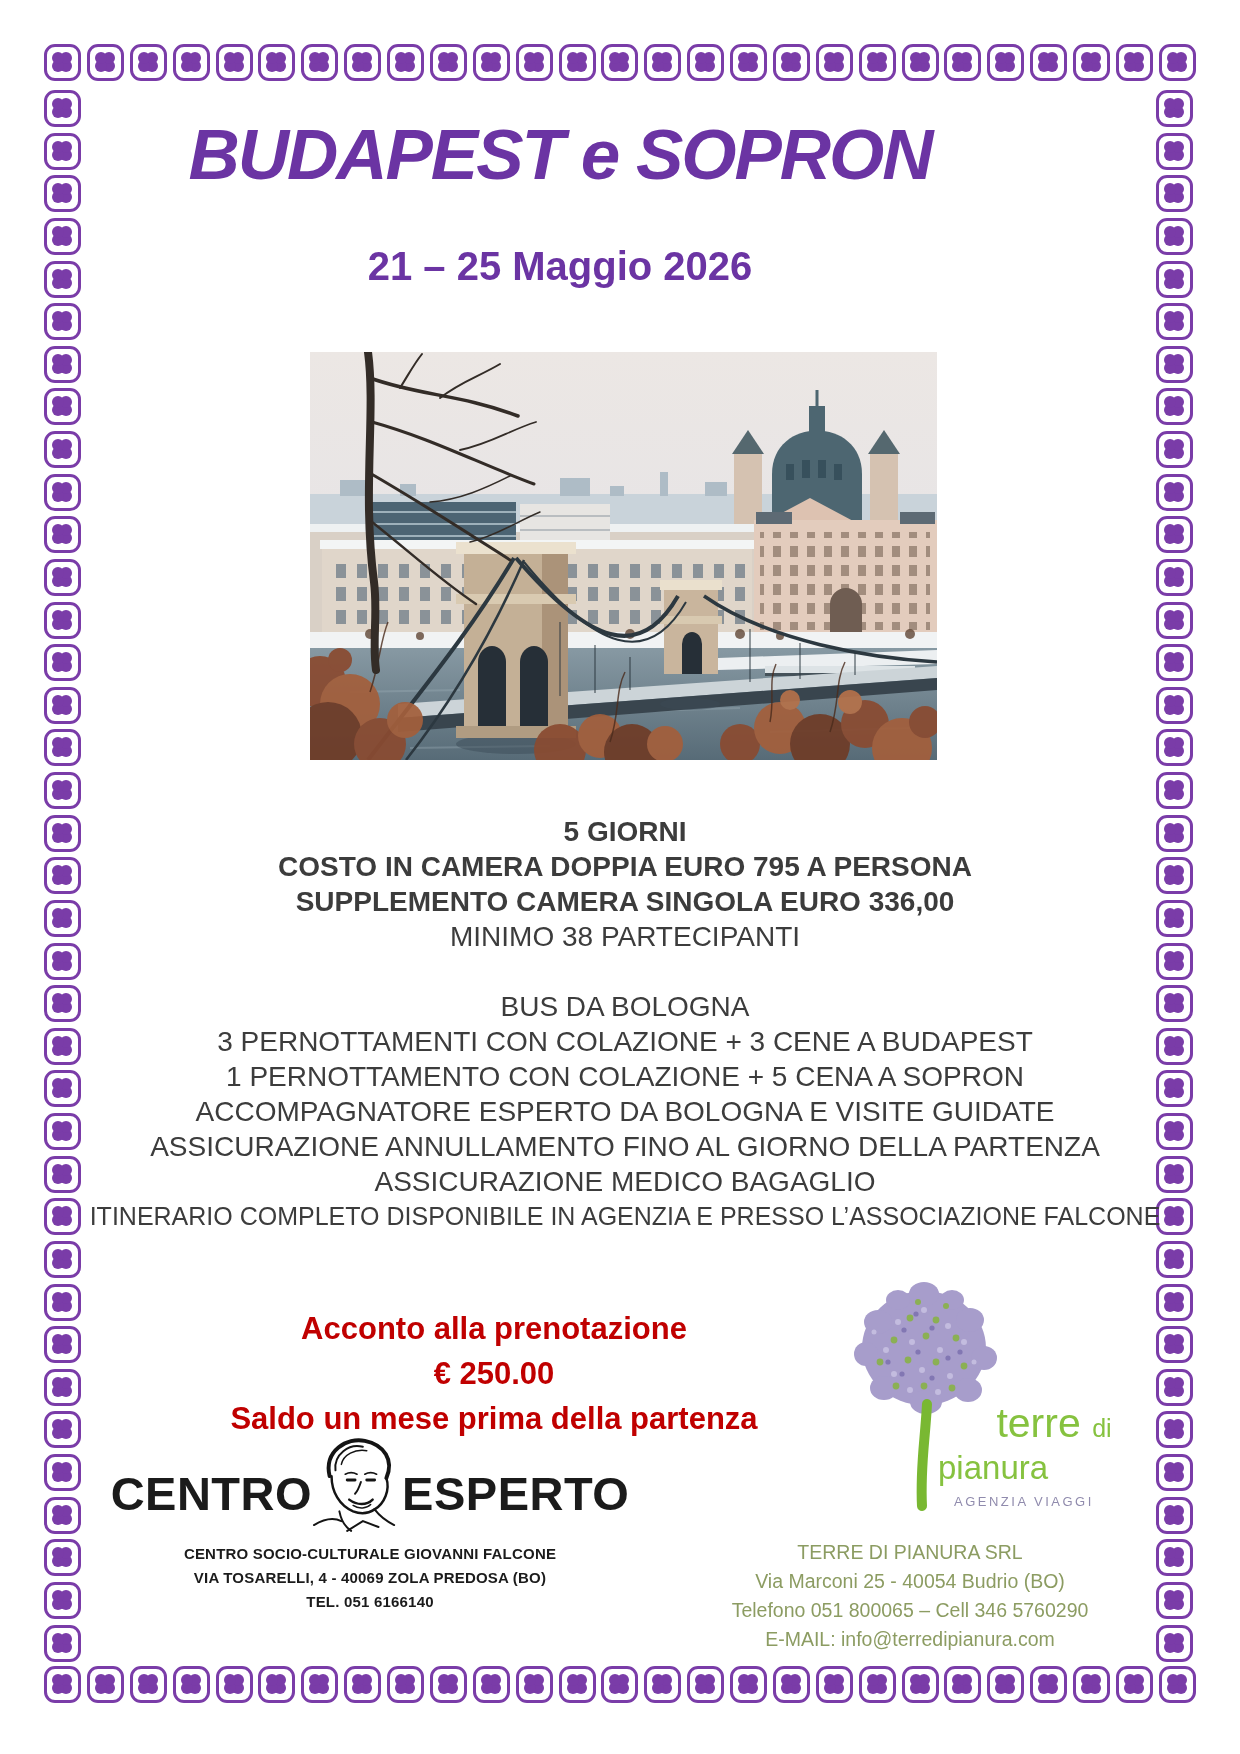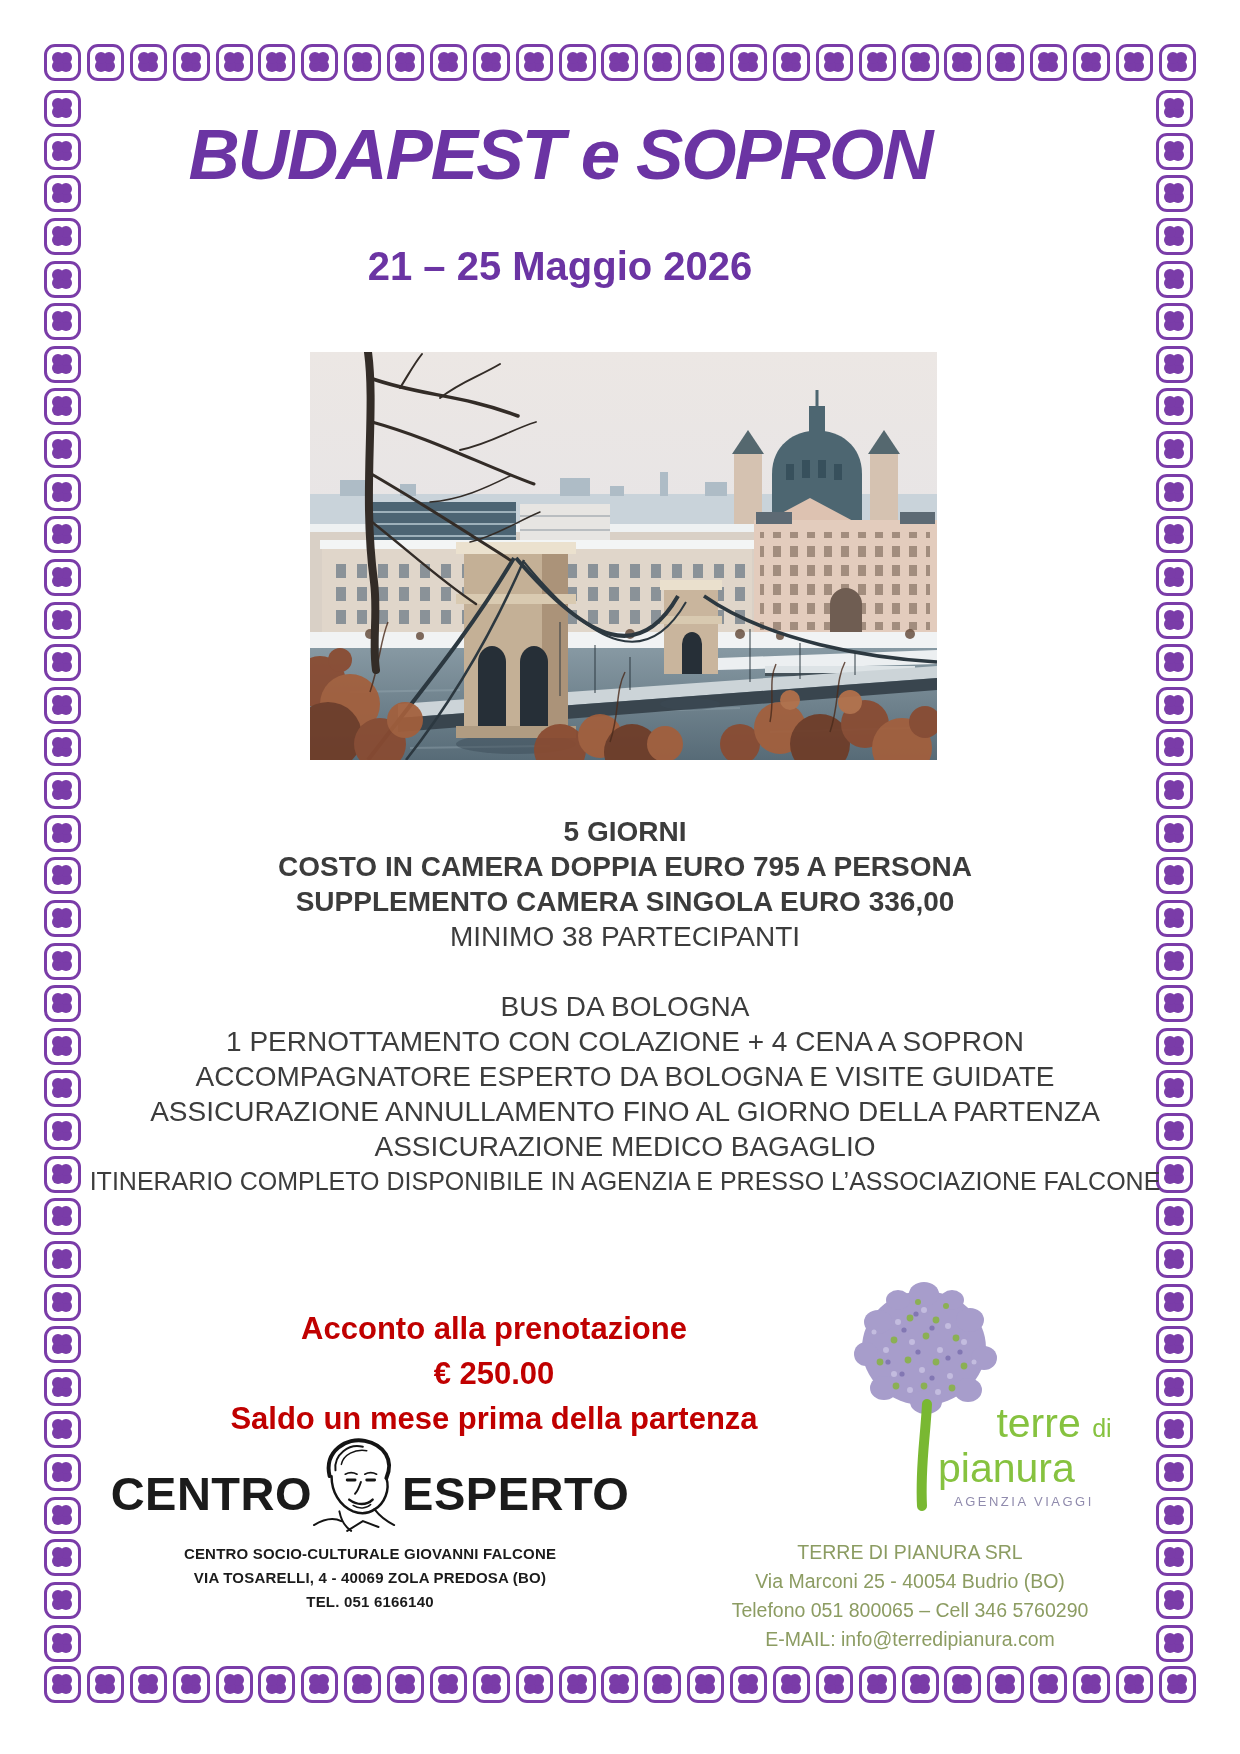--- a/index.html
+++ b/index.html
@@ -38,21 +38,21 @@
 
   
   .payment{position:absolute;top:1306px;left:89px;width:810px;text-align:center;
            color:var(--red);font-weight:700;font-size:31px;line-height:45px;}
 
   
   .tdp-art{position:absolute;left:828px;top:1262px;width:240px;height:250px;}
   .tdp-text{position:absolute;left:938px;top:1402px;width:220px;color:var(--green);}
   .tdp-line1{font-size:41px;line-height:42px;padding-left:12px;text-align:center;}
   .tdp-line1 .di{font-size:25px;}
-  .tdp-line2{font-size:41px;line-height:38px;}
+  .tdp-line2{font-size:33px;line-height:38px;}
   .tdp-sub{margin-top:7px;padding-left:16px;font-size:13px;letter-spacing:2.5px;
            color:var(--agenzia);}
 
   
   .falcone{position:absolute;left:105px;top:1452px;width:530px;text-align:center;color:var(--ink);}
   .f-logo{display:flex;align-items:center;justify-content:center;}
   .f-word{font-weight:700;font-size:47px;line-height:1;letter-spacing:0.5px;}
   .f-face{width:90px;height:104px;margin-top:-22px;flex:0 0 auto;}
   .f-addr{margin-top:8px;font-weight:700;font-size:15px;line-height:24px;letter-spacing:0.2px;}
 
@@ -622,21 +622,22 @@
     </svg>
   </div>
 
   <div class="details">
     <div class="b">5 GIORNI</div>
     <div class="b">COSTO IN CAMERA DOPPIA EURO 795 A PERSONA</div>
     <div class="b">SUPPLEMENTO CAMERA SINGOLA EURO 336,00</div>
     <div>MINIMO 38 PARTECIPANTI</div>
     <div class="spacer"></div>
     <div>BUS DA BOLOGNA</div>
-    <div>1 PERNOTTAMENTO CON COLAZIONE + 4 CENA A SOPRON</div>
+    <div>3 PERNOTTAMENTI CON COLAZIONE + 3 CENE A BUDAPEST</div>
+    <div>1 PERNOTTAMENTO CON COLAZIONE + 5 CENA A SOPRON</div>
     <div>ACCOMPAGNATORE ESPERTO DA BOLOGNA E VISITE GUIDATE</div>
     <div>ASSICURAZIONE ANNULLAMENTO FINO AL GIORNO DELLA PARTENZA</div>
     <div>ASSICURAZIONE MEDICO BAGAGLIO</div>
     <div class="small">ITINERARIO COMPLETO DISPONIBILE IN AGENZIA E PRESSO L’ASSOCIAZIONE FALCONE</div>
   </div>
 
   <div class="payment">
     <div>Acconto alla prenotazione</div>
     <div>€ 250.00</div>
     <div>Saldo un mese prima della partenza</div>

